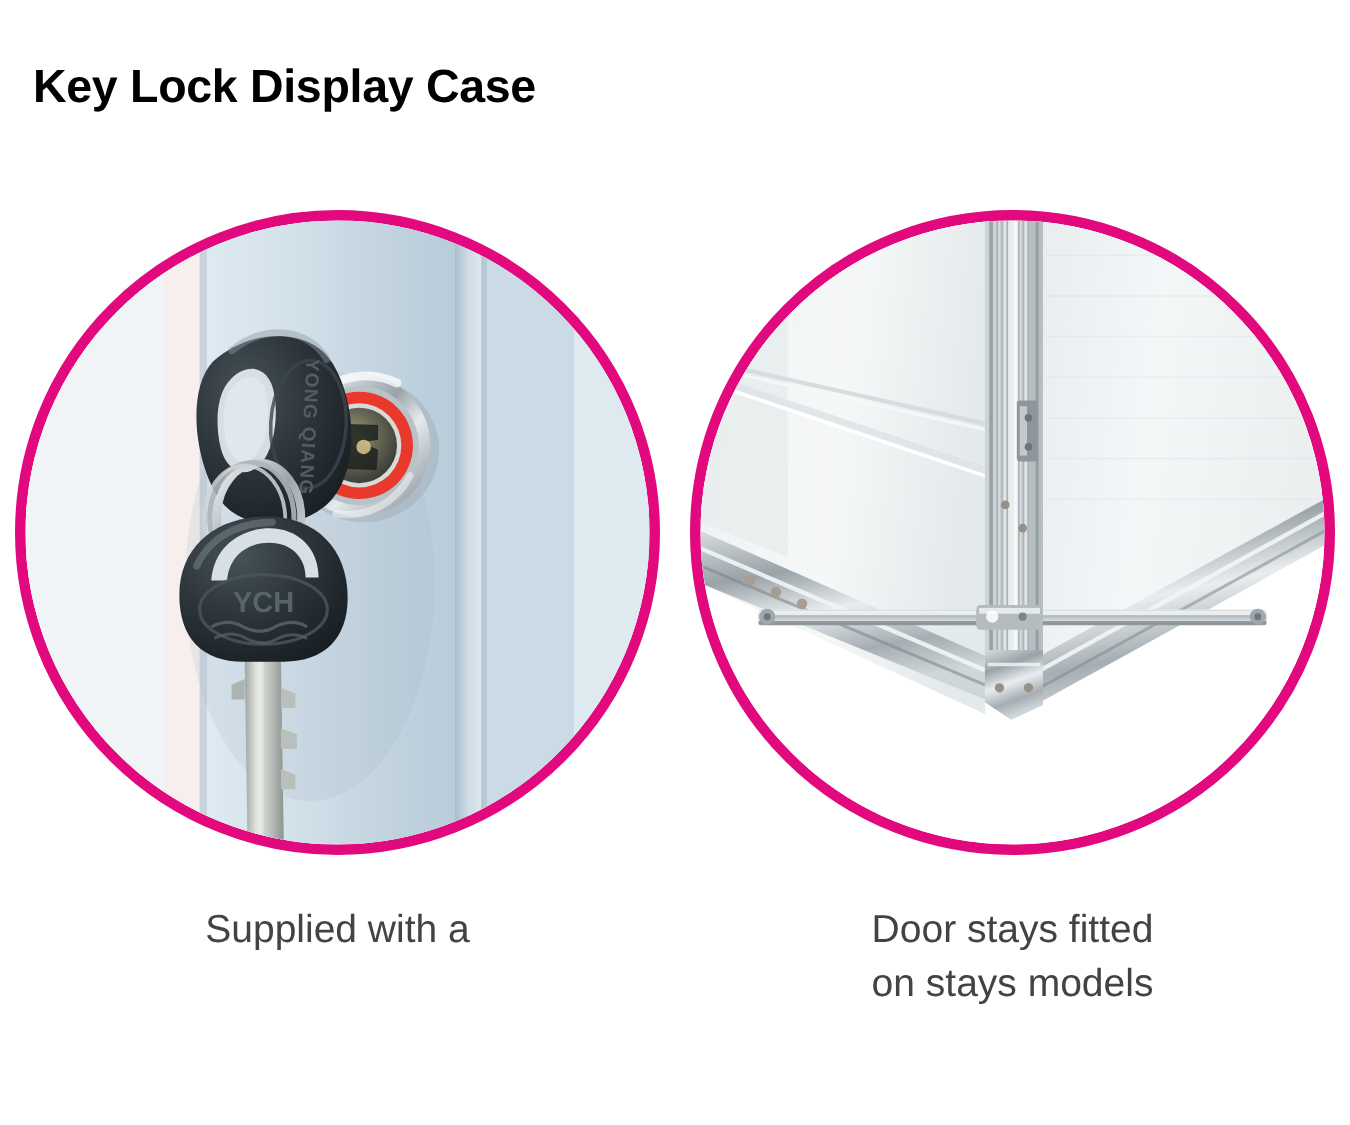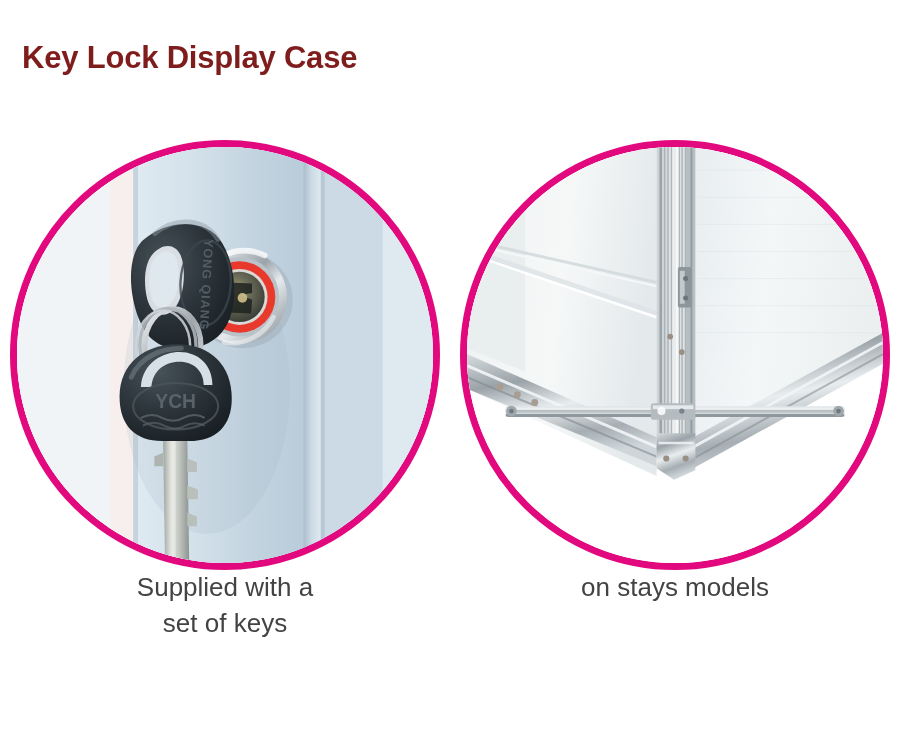--- a/index.html
+++ b/index.html
@@ -16,21 +16,21 @@
     -webkit-font-smoothing: antialiased;
   }
 
   
   .page-title {
     position: absolute;
     left: 22px;
     top: 18px;
     font-size: 31px;
     font-weight: bold;
-    color: #7f1d1d;
+    color: #000000;
     letter-spacing: -0.2px;
     line-height: 1.2;
     white-space: nowrap;
   }
 
   
   .features {
     position: absolute;
     left: 0;
     top: 140px;
@@ -57,20 +57,21 @@
     background: #ffffff;
   }
   .photo-circle svg {
     display: block;
     width: 100%;
     height: 100%;
   }
 
   
   .caption {
+    margin-top: 32px;
     text-align: center;
     font-size: 26px;
     line-height: 1.38;
     color: #434345;
     font-weight: normal;
   }
   .caption .line {
     display: block;
     white-space: nowrap;
   }
@@ -215,21 +216,20 @@
           <path d="M128 280 q 12 -6 22 0 q 12 6 22 0 q 12 -6 22 0" stroke="#59636a" stroke-width="2.2" fill="none" opacity="0.85"></path>
           <path d="M130 288 q 12 -6 22 0 q 12 6 22 0 q 10 -5 20 0" stroke="#59636a" stroke-width="2" fill="none" opacity="0.7"></path>
 
           <path d="M118 238 C 128 216, 150 208, 170 208" stroke="#8d99a1" stroke-width="5" fill="none" opacity="0.4" stroke-linecap="round"></path>
         </g>
       </svg>
     </div>
 
     <div class="caption">
       <span class="line">Supplied with a</span>
-      <span class="line">set of keys</span>
     </div>
   </div>
 
   <div class="feature">
 
     <div class="photo-circle" aria-label="Photograph of an open display case corner showing aluminium frame profiles meeting at a V, white backing panels and a horizontal door stay bar">
       <svg viewBox="0 0 430 430" preserveAspectRatio="xMidYMid slice" role="img">
         <defs>
           <linearGradient id="panelLeft" x1="0" y1="0" x2="1" y2="0.2">
             <stop offset="0%" stop-color="#eef1f2"></stop>
@@ -335,17 +335,18 @@
 
           <circle cx="46" cy="273" r="5.5" fill="#9fa8ad"></circle>
           <circle cx="46" cy="273" r="2.4" fill="#6f787d"></circle>
           <circle cx="384" cy="273" r="5.5" fill="#9fa8ad"></circle>
           <circle cx="384" cy="273" r="2.4" fill="#6f787d"></circle>
         </g>
       </svg>
     </div>
 
     <div class="caption">
+      <span class="line">Door stays fitted</span>
       <span class="line">on stays models</span>
     </div>
   </div>
 
 </div>
 
 </body></html>

